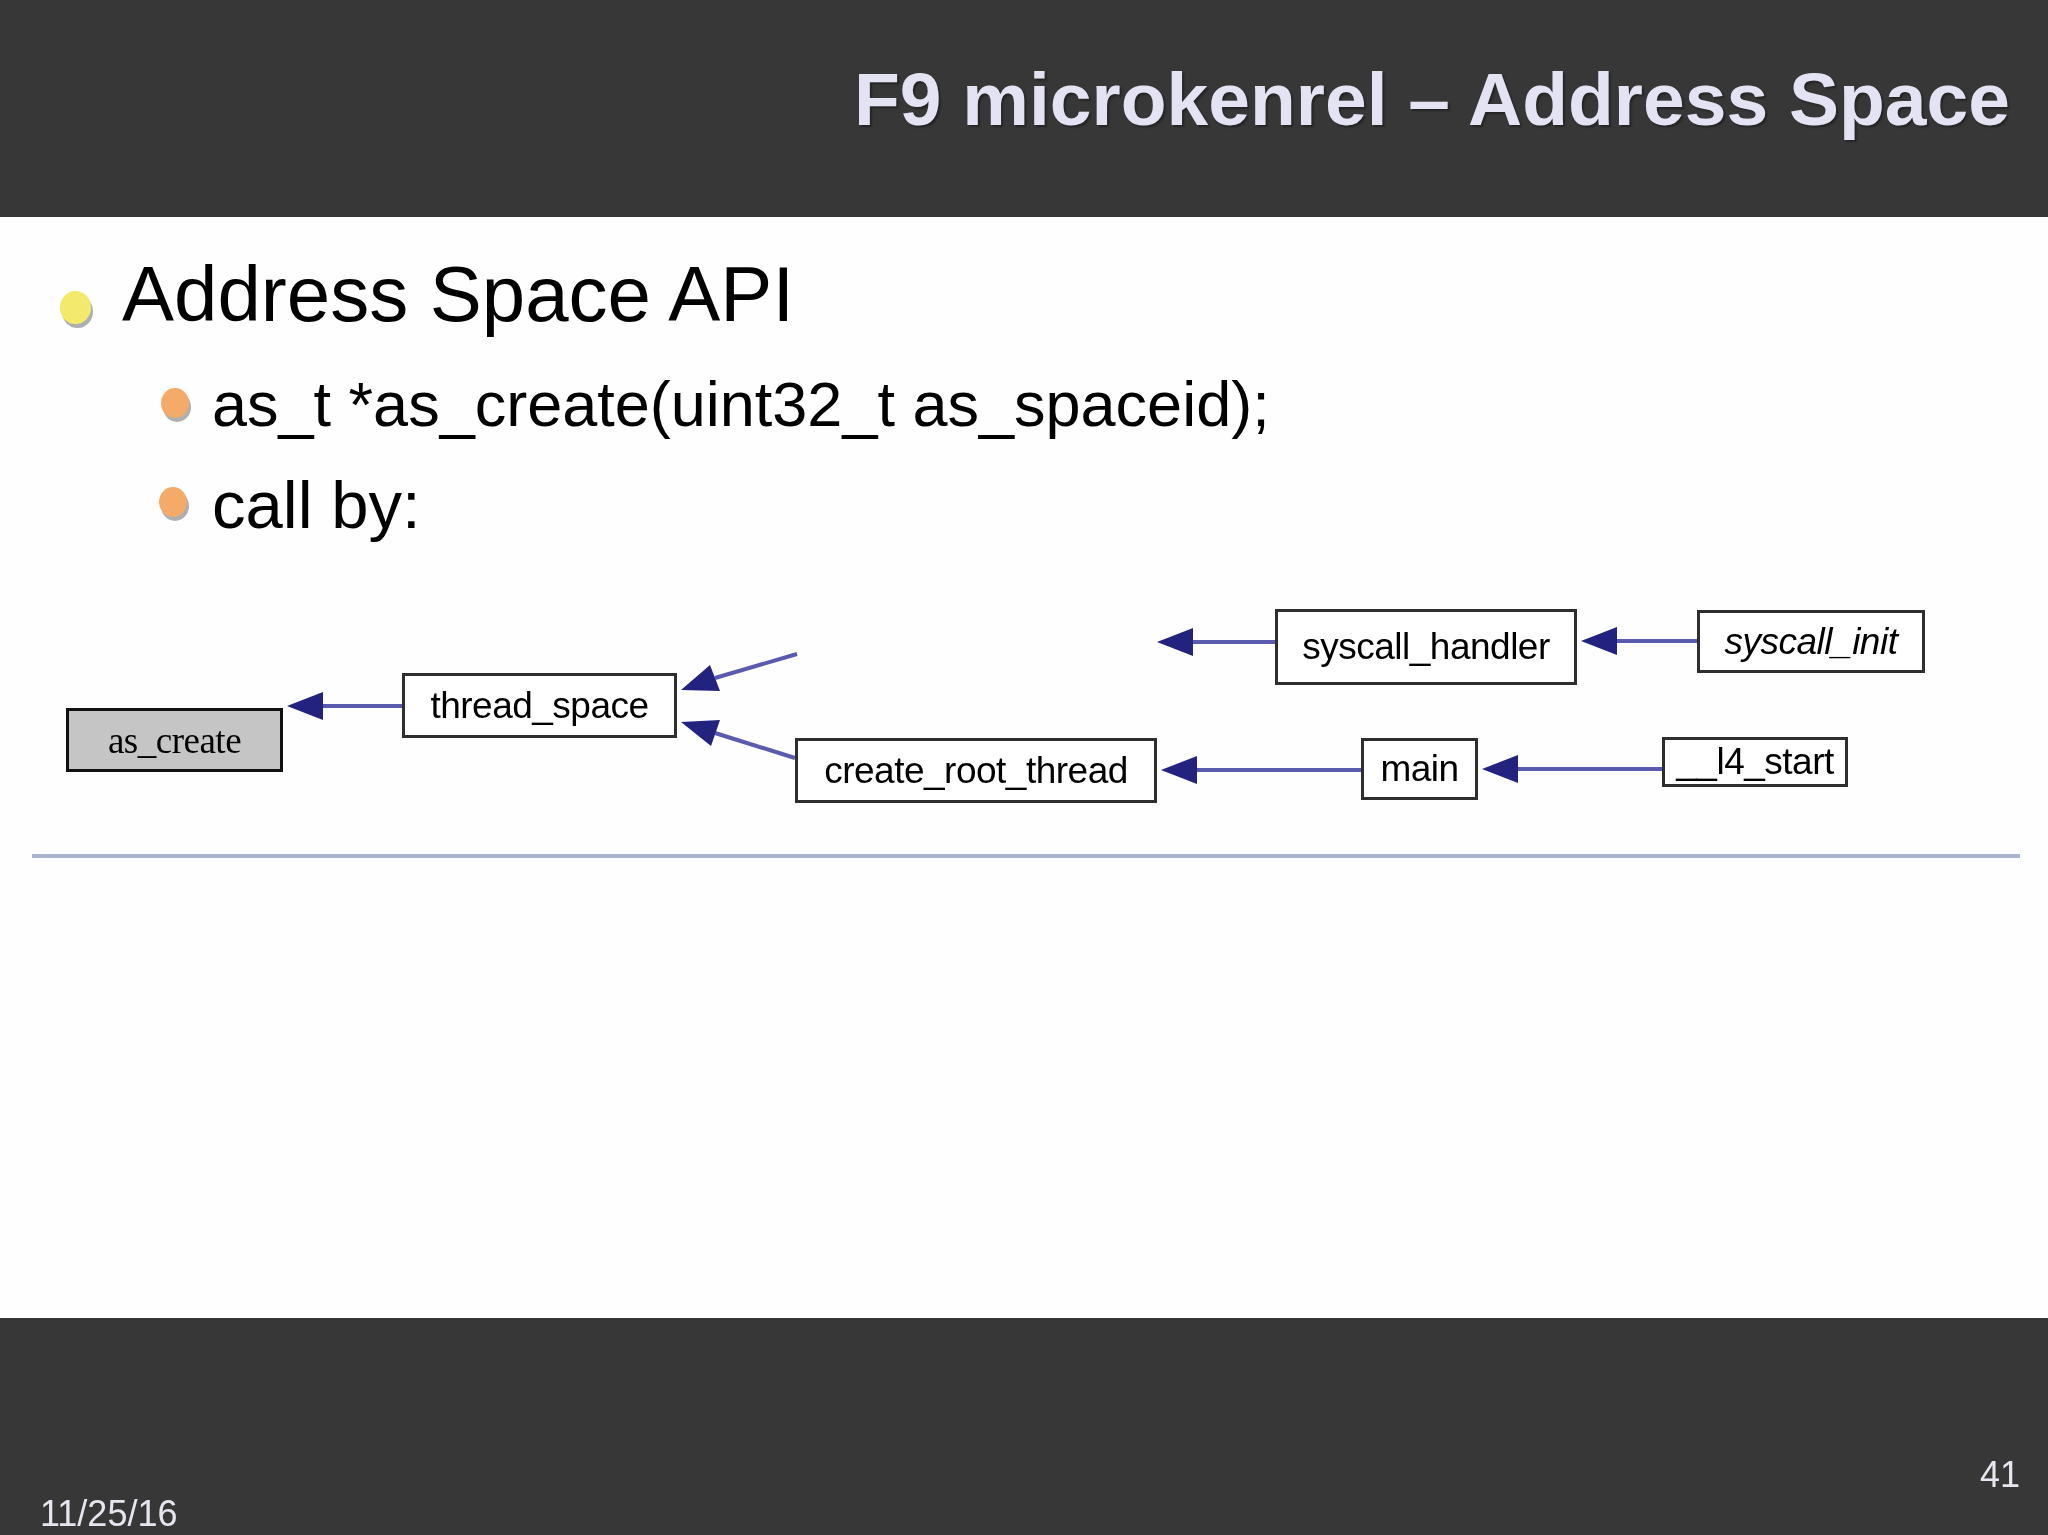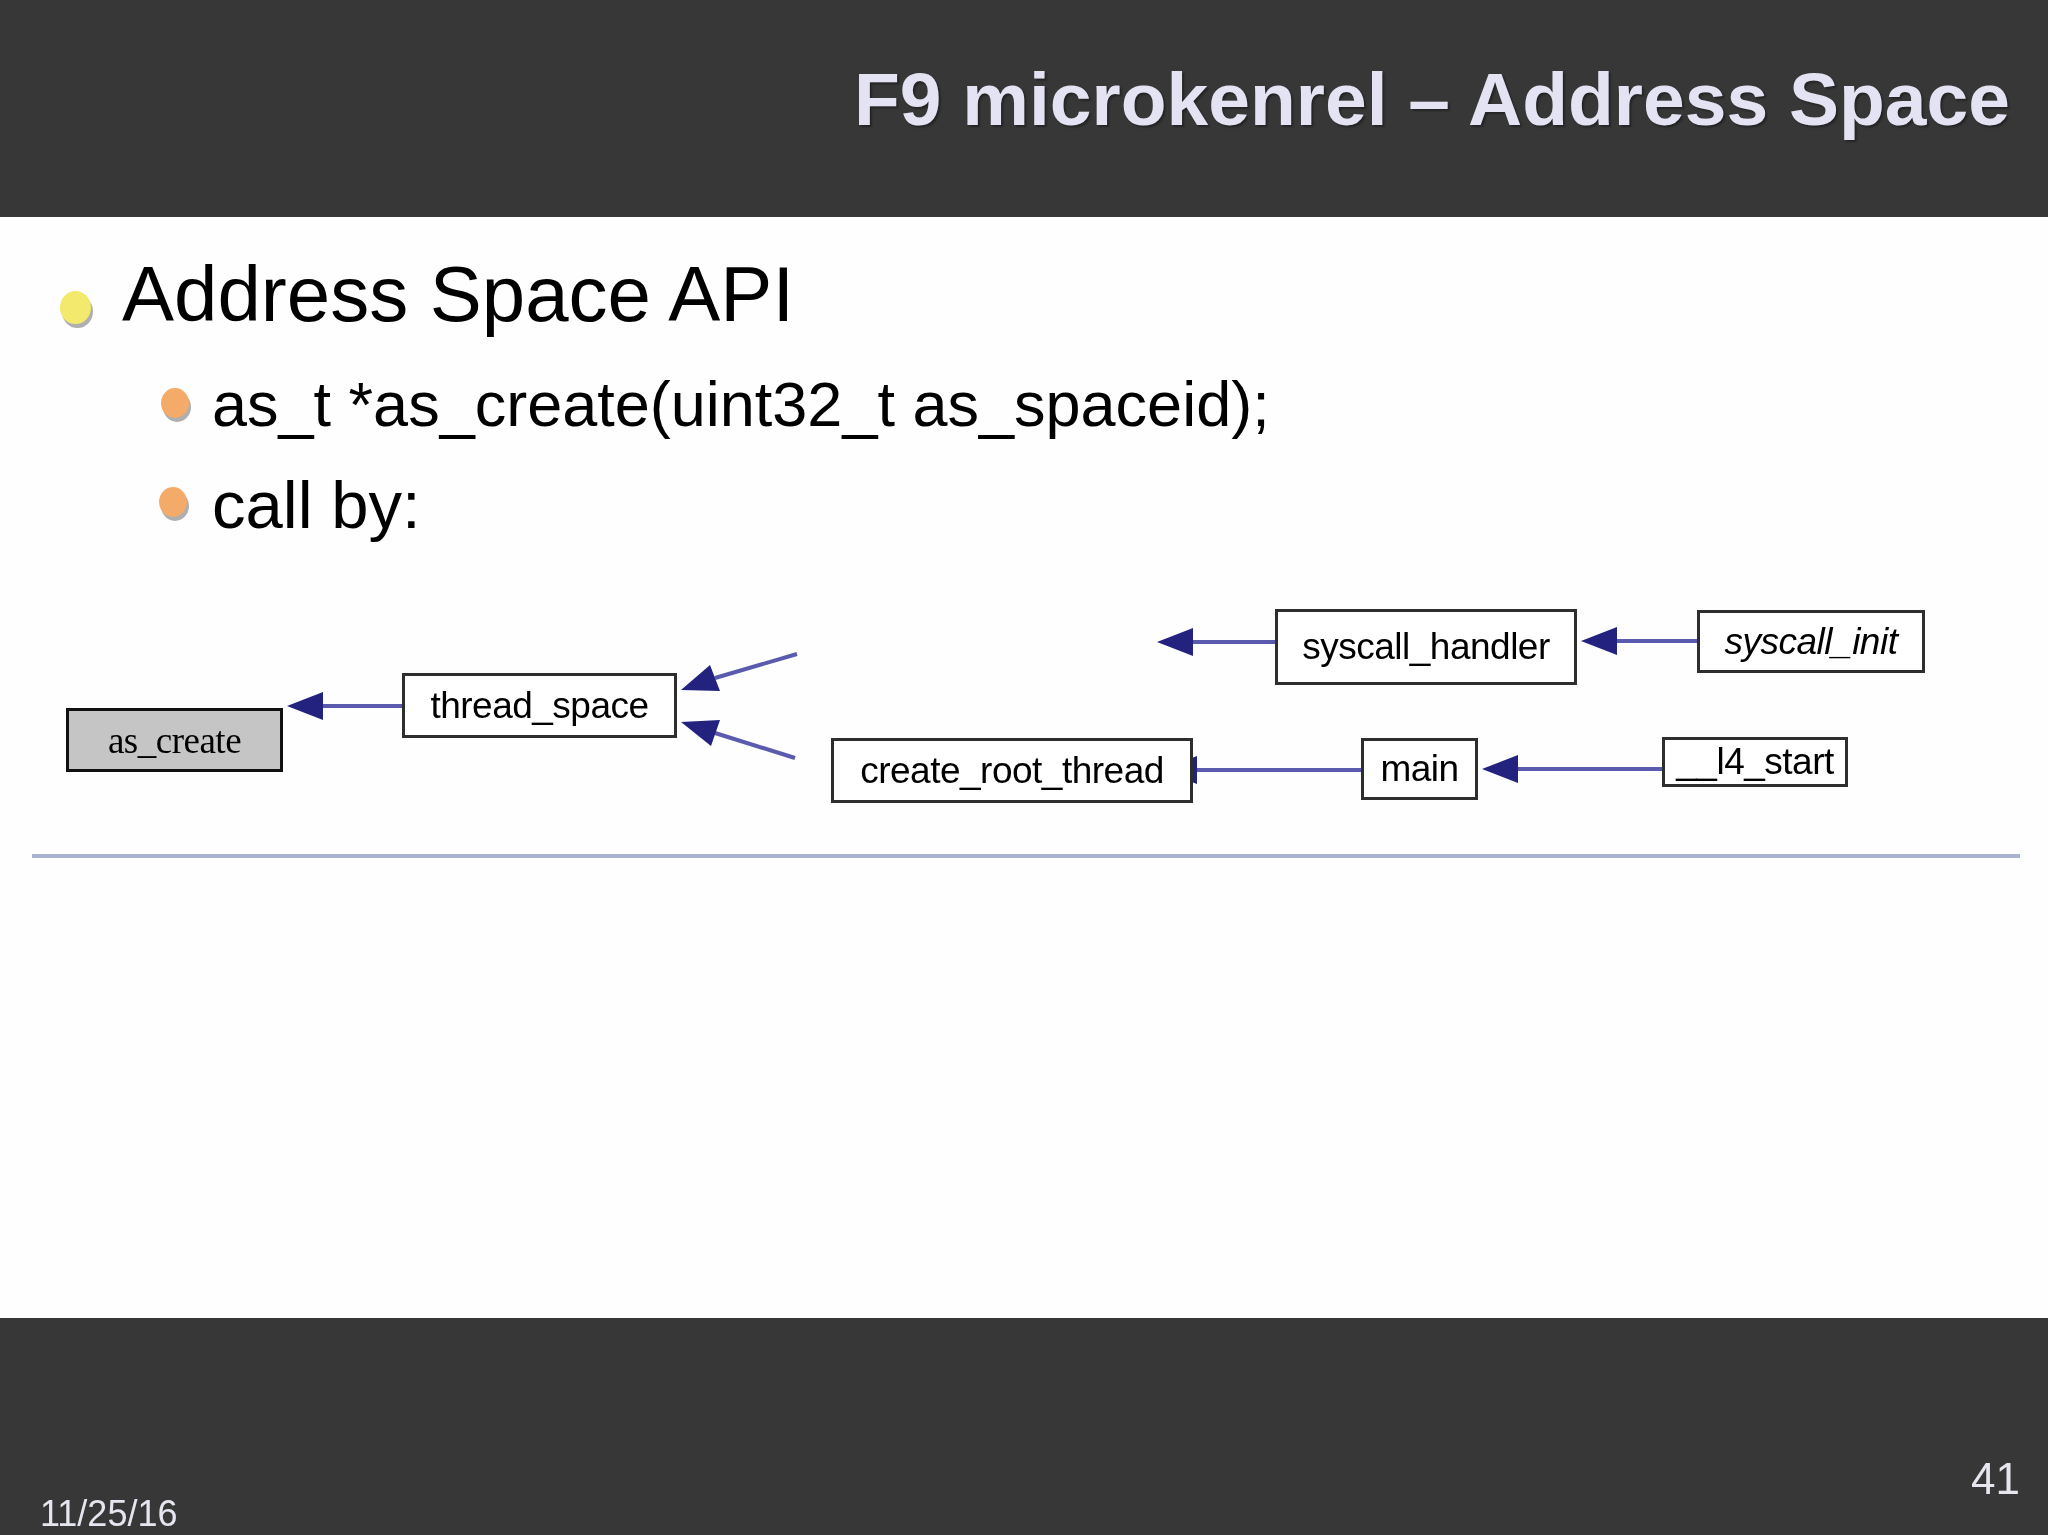--- a/index.html
+++ b/index.html
@@ -32,21 +32,21 @@
     top: 1455px;
     color: #e6e6f0;
     font-size: 36px;
     margin-top: 39px;
   }
   #footer-page {
     position: absolute;
     right: 28px;
     top: 1455px;
     color: #e6e6f0;
-    font-size: 44px;
+    font-size: 36px;
     text-align: center;
   }
   
   .bullet {
     position: absolute;
     border-radius: 50%;
     box-shadow: 2px 4px 0 rgba(110,110,110,0.55);
   }
   #bullet-l1 { left: 60px; top: 291px; width: 31px; height: 33px; background: #f2e96d; }
   .bullet-l2 { width: 28px; height: 30px; background: #f4ab6a; }
@@ -67,21 +67,21 @@
     justify-content: center;
     font-size: 37px;
     letter-spacing: -0.5px;
     color: #000000;
     white-space: nowrap;
   }
   .node.highlight { background: #c5c5c5; border-color: #111111; }
   #node-as-create          { left: 66px;   top: 708px; width: 217px; height: 64px; font-family: Liberation Serif, serif; }
   #node-thread-space       { left: 402px;  top: 673px; width: 275px; height: 65px; }
   #node-sys-thread-control { left: 797px;  top: 610px; width: 356px; height: 65px; }
-  #node-create-root-thread { left: 795px;  top: 738px; width: 362px; height: 65px; margin-left: 36px; }
+  #node-create-root-thread { left: 795px;  top: 738px; width: 362px; height: 65px; }
   #node-syscall-handler    { left: 1275px; top: 609px; width: 302px; height: 76px; }
   #node-main               { left: 1361px; top: 738px; width: 117px; height: 62px; }
   #node-syscall-init       { left: 1697px; top: 610px; width: 228px; height: 63px; font-style: italic; }
   #node-l4-start           { left: 1662px; top: 737px; width: 186px; height: 50px; }
   #edges-svg { position: absolute; left: 0; top: 0; pointer-events: none; }
   #edges-svg line { stroke: #5a5aae; stroke-width: 4; }
   #edges-svg polygon { fill: #23237f; }
   
   #separator {
     position: absolute;

